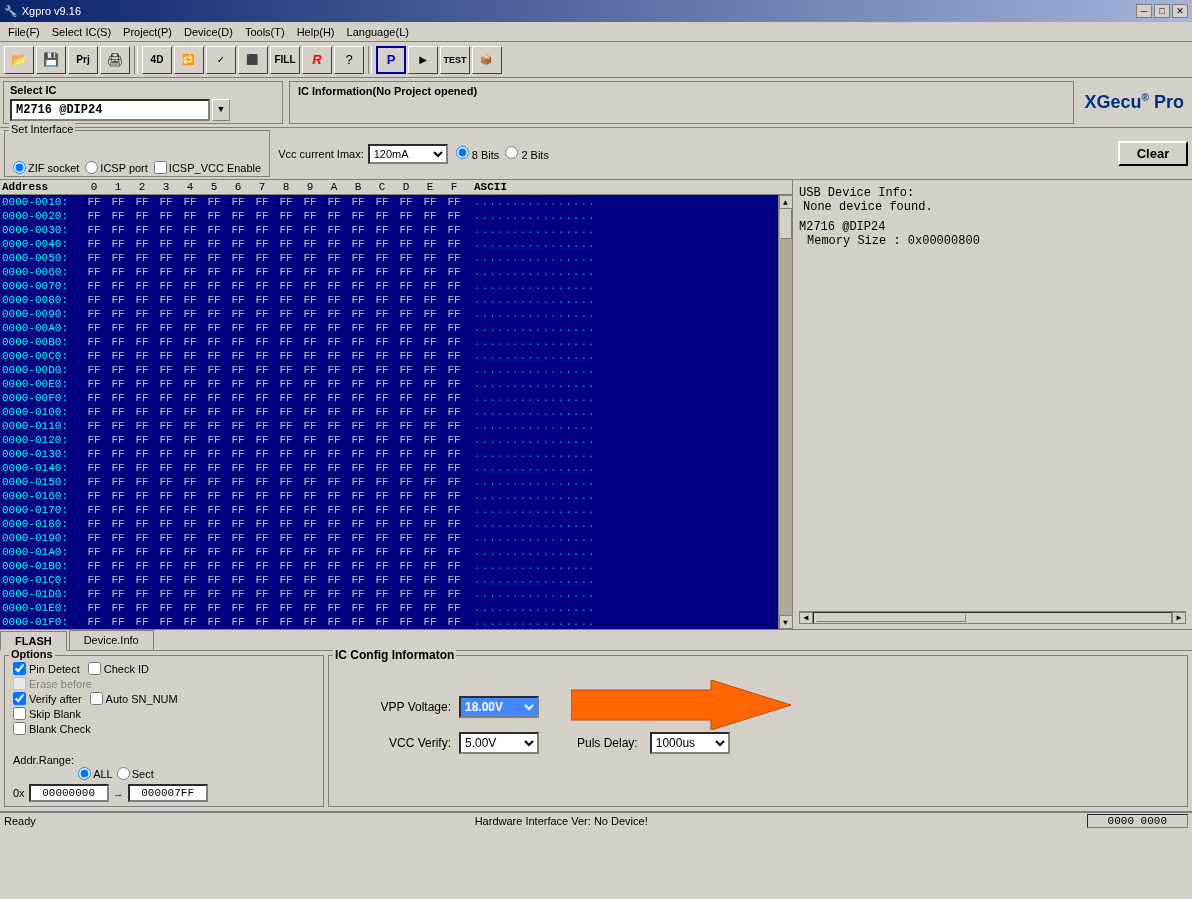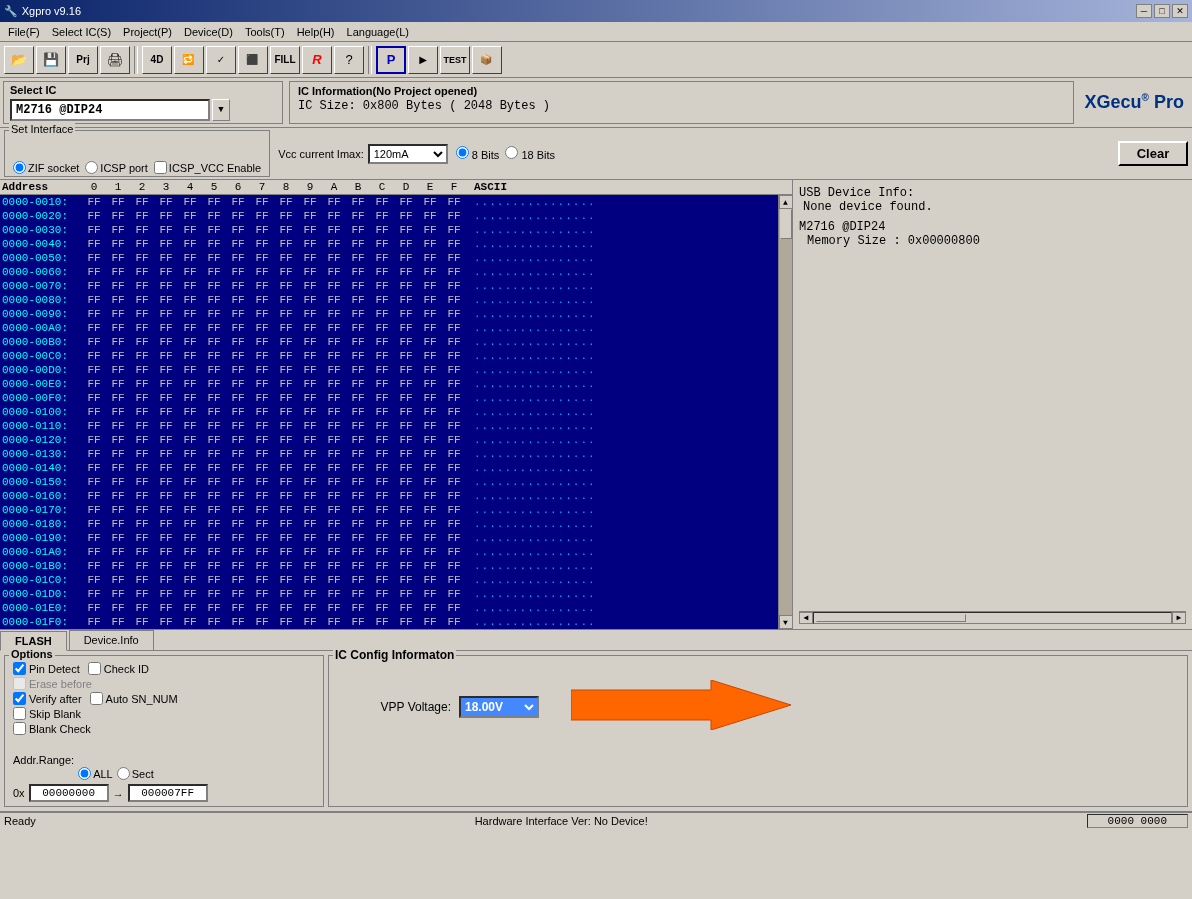--- a/index.html
+++ b/index.html
@@ -466,24 +466,20 @@
   <div class="select-ic-panel">
     <div class="panel-title">Select IC</div>
     <div class="select-ic-dropdown">
       <div class="dropdown-box">M2716 @DIP24</div>
       <div class="dropdown-btn">▼</div>
     </div>
   </div>
 
   <div class="ic-info-panel">
     <div class="ic-info-title">IC Information(No Project opened)</div>
-    <div>
-      <span>IC Size:</span>
-      <span>0x800 Bytes ( 2048 Bytes )</span>
-    </div>
   </div>
 
   <div class="xgecu-logo">
     <span>XGecu</span><sup>®</sup><span> Pro</span>
   </div>
 </div>
 
 <div class="set-interface-section">
   <div class="set-interface-group">
     <span class="set-interface-label">Set Interface</span>
@@ -507,21 +503,21 @@
       <option>200mA</option>
     </select>
   </div>
   <div class="bits-group">
     <label>
       <input type="radio" name="bits" checked="" style="">
       <span>8 Bits</span>
     </label>
     <label>
       <input type="radio" name="bits" style="">
-      <span>18 Bits</span>
+      <span>2 Bits</span>
     </label>
   </div>
   <button class="clear-btn">Clear</button>
 </div>
 
 <div class="hex-area">
 
   <div style="display:flex;flex:1;overflow:hidden;flex-direction:column;">
 
     <div class="hex-header">
@@ -1273,20 +1269,32 @@
           <option>21.00V</option>
         </select>
       </div>
 
       <div style="position:absolute;left:230px;top:-10px;">
         <svg width="220" height="50" viewBox="0 0 220 50">
           <polygon points="0,10 140,10 140,0 220,25 140,50 140,40 0,40" fill="#FF6600" stroke="#cc4400" stroke-width="1"></polygon>
         </svg>
       </div>
     </div>
+    <div class="config-row" style="margin-top:8px;">
+      <span class="config-label">VCC Verify:</span>
+      <select class="config-dropdown">
+        <option selected="">5.00V</option>
+        <option>3.30V</option>
+      </select>
+      <span style="margin-left:30px;">Puls Delay:</span>
+      <select class="config-dropdown" style="margin-left:4px;">
+        <option selected="">1000us</option>
+        <option>500us</option>
+      </select>
+    </div>
   </div>
 </div>
 
 <div class="status-bar">
   <span>Ready</span>
   <span>Hardware Interface Ver: No Device!</span>
   <span class="status-right">0000 0000</span>
 </div>
 
 </body></html>

